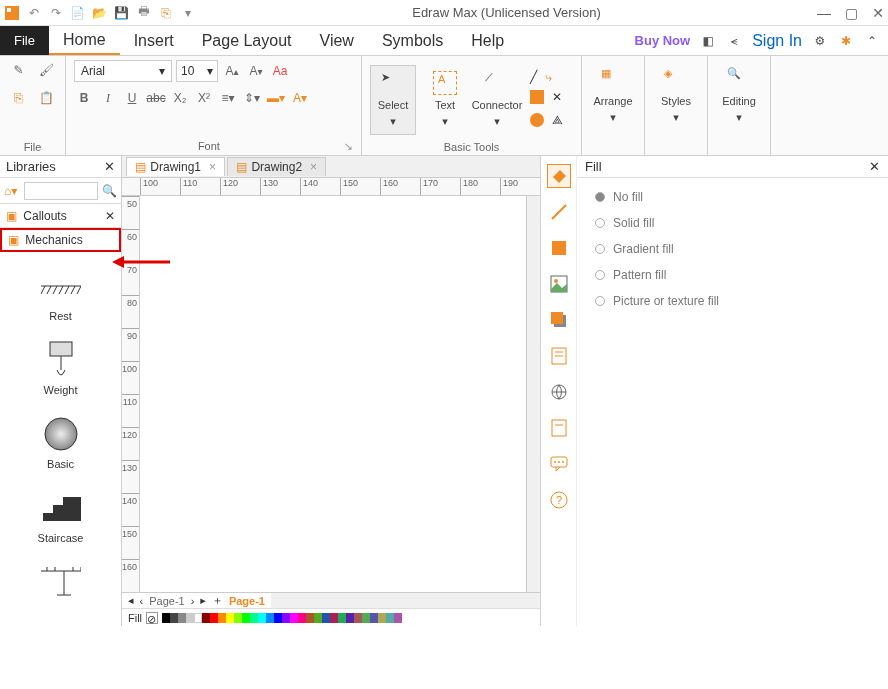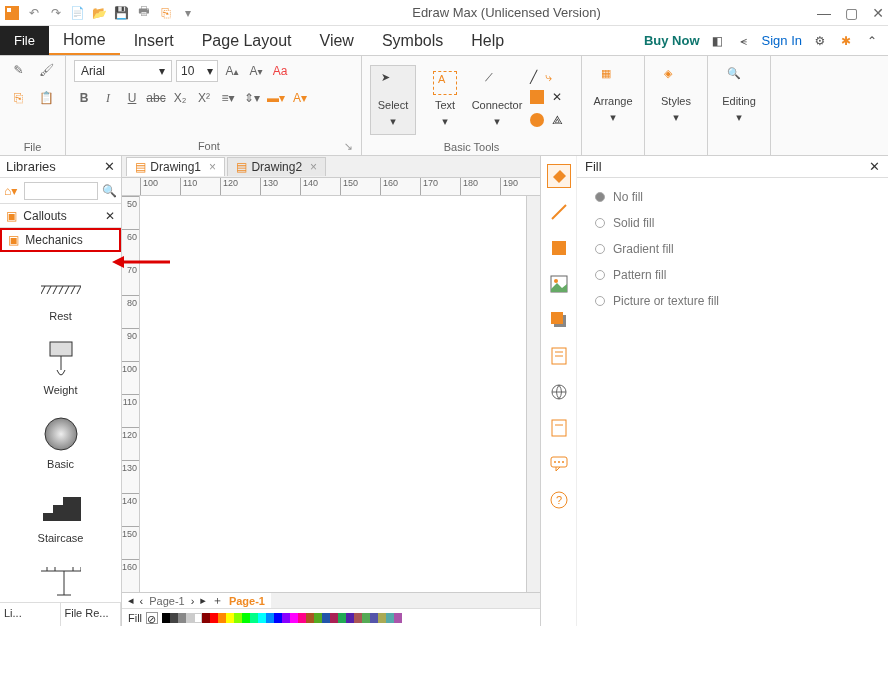--- a/index.html
+++ b/index.html
@@ -14,22 +14,22 @@
 .titlebar .winbtns { display: flex; gap: 14px; color: #666; font-size: 14px; }
 .titlebar .winbtns span { cursor: pointer; }
 
 
 .menubar { height: 30px; display: flex; align-items: stretch; border-bottom: 1px solid #d0d0d0; }
 .menubar .file-tab { background: #222; color: #fff; padding: 0 14px; display: flex; align-items: center; font-size: 13px; }
 .menubar .tab { padding: 0 14px; display: flex; align-items: center; font-size: 16px; color: #333; cursor: pointer; }
 .menubar .tab.active { border-bottom: 2px solid #f08a24; }
 .menubar .spacer { flex: 1; }
 .menubar .right { display: flex; align-items: center; gap: 10px; padding-right: 8px; }
-.menubar .right .buy { color: #0f766e; font-weight: bold; font-size: 13px; }
-.menubar .right .signin { color: #0066cc; font-size: 13px; }
+.menubar .right .buy { color: #8b5cf6; font-weight: bold; font-size: 13px; }
+.menubar .right .signin { color: #0066cc; font-size: 16px; }
 .menubar .right .ic { width: 16px; height: 16px; display: inline-flex; align-items: center; justify-content: center; color: #555; cursor: pointer; }
 
 
 .ribbon { height: 100px; display: flex; border-bottom: 1px solid #d0d0d0; background: #fafafa; }
 .ribbon .group { border-right: 1px solid #d0d0d0; padding: 4px 8px 2px 8px; display: flex; flex-direction: column; justify-content: space-between; }
 .ribbon .group .label { text-align: center; font-size: 11px; color: #666; padding-top: 2px; }
 .ribbon .group .content { flex: 1; display: flex; align-items: center; gap: 6px; }
 .ribbon .btn-large { width: 46px; height: 70px; display: flex; flex-direction: column; align-items: center; justify-content: center; gap: 4px; cursor: pointer; font-size: 11px; color: #444; }
 .ribbon .btn-large.selected { background: #eee; border: 1px solid #ccc; }
 .ribbon .btn-large .ic { width: 24px; height: 24px; }
@@ -330,24 +330,20 @@
               <line x1="0" y1="4" x2="46" y2="4" stroke="#333"></line>
               <line x1="6" y1="4" x2="6" y2="0" stroke="#333"></line>
               <line x1="14" y1="4" x2="14" y2="0" stroke="#333"></line>
               <line x1="32" y1="4" x2="32" y2="0" stroke="#333"></line>
               <line x1="40" y1="4" x2="40" y2="0" stroke="#333"></line>
               <line x1="23" y1="4" x2="23" y2="28" stroke="#333"></line>
               <line x1="16" y1="28" x2="30" y2="28" stroke="#333"></line>
             </svg>
           </div>
       </div>
-    </div>
-    <div class="btm-tabs">
-      <div>Li...</div>
-      <div>File Re...</div>
     </div>
   </div>
 
   <div class="canvas-area">
     <div class="doc-tabs">
       <div class="doc-tab">
         <span style="color:#f08a24">▤</span>
         <span>Drawing1</span>
         <span class="x">×</span>
       </div>

